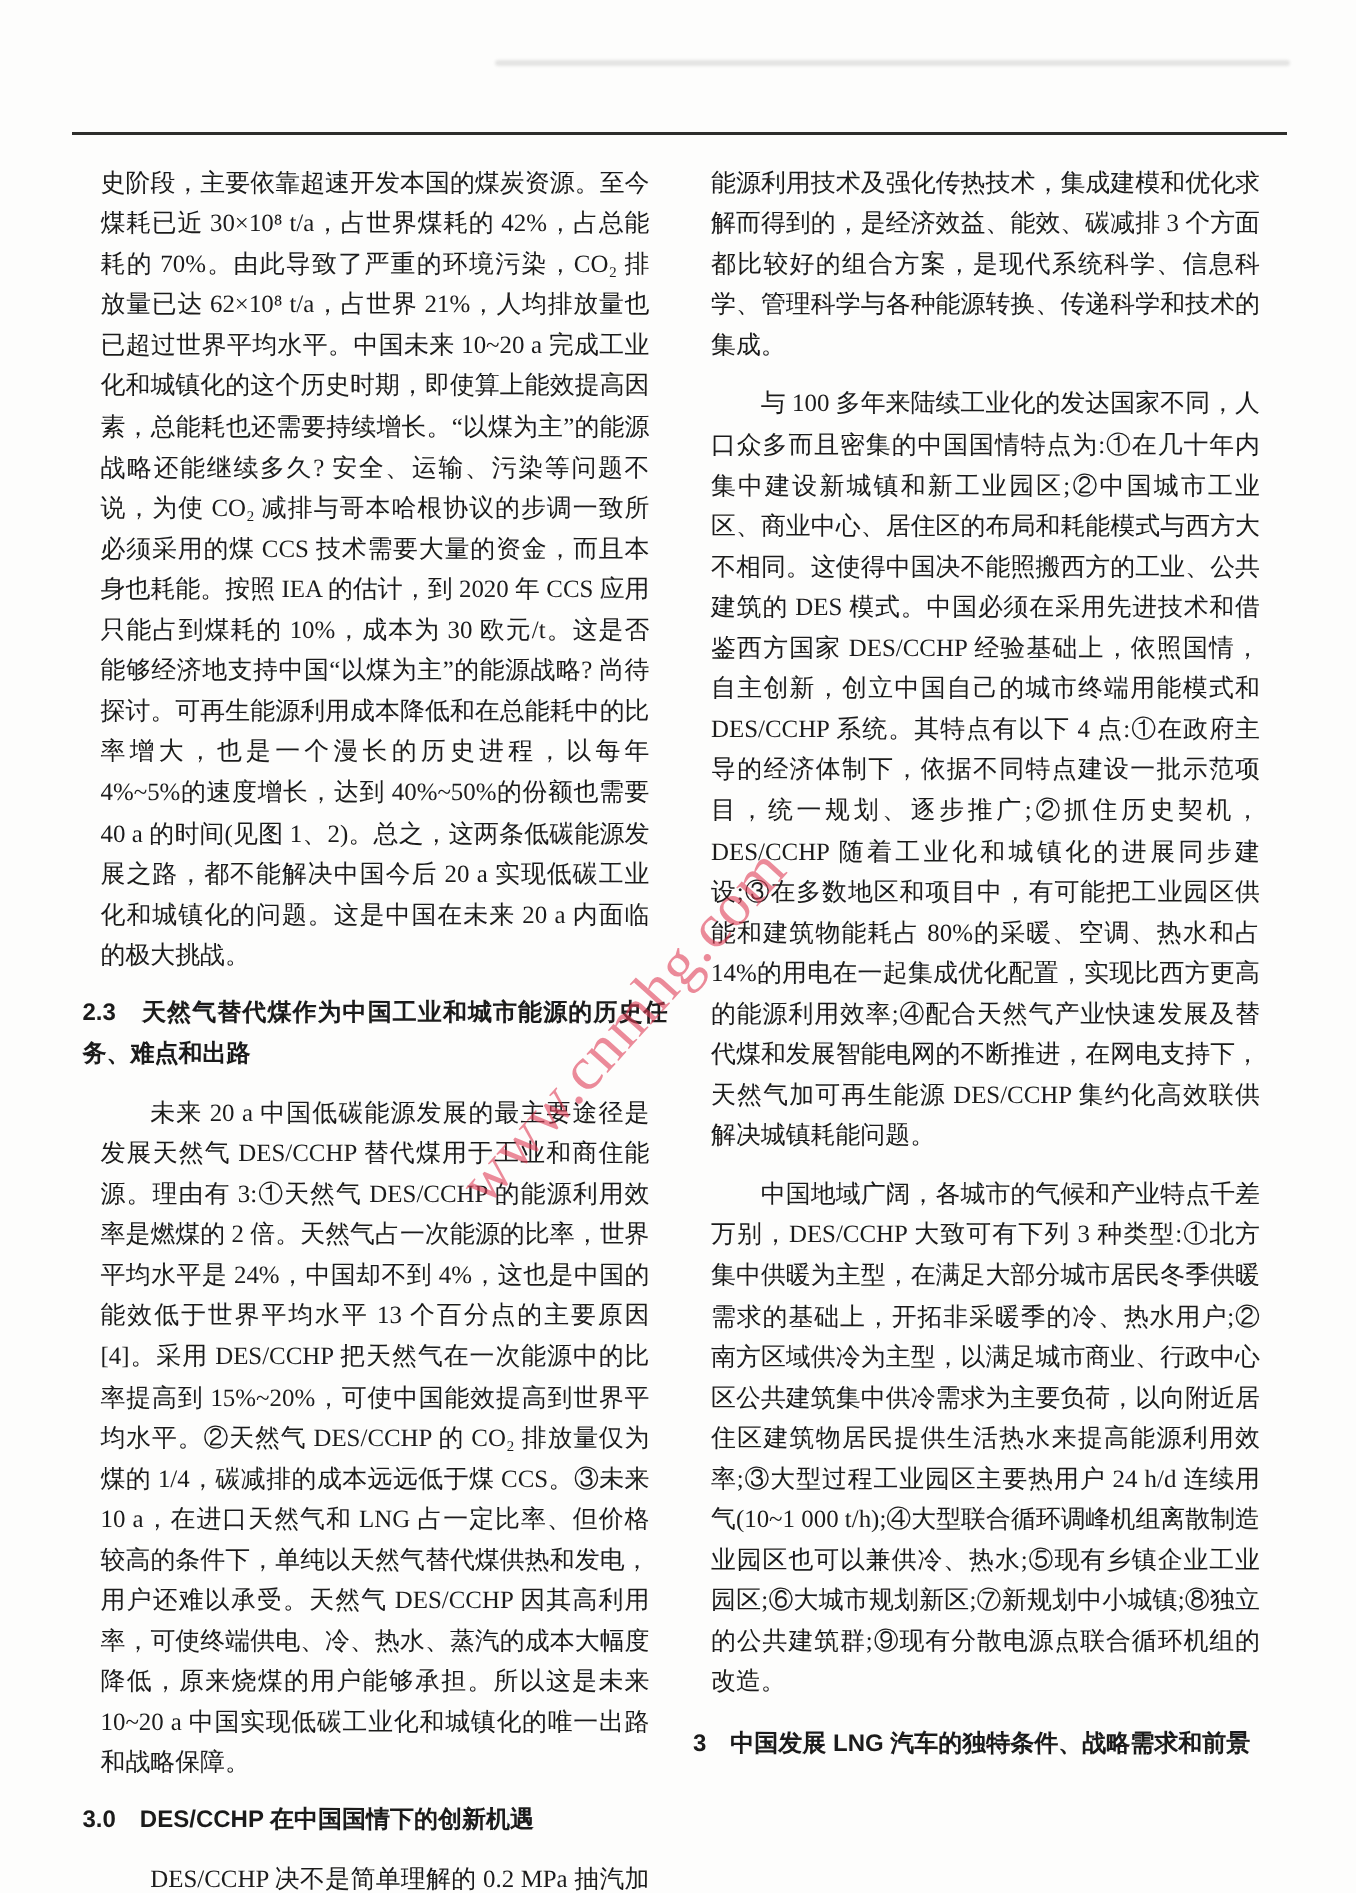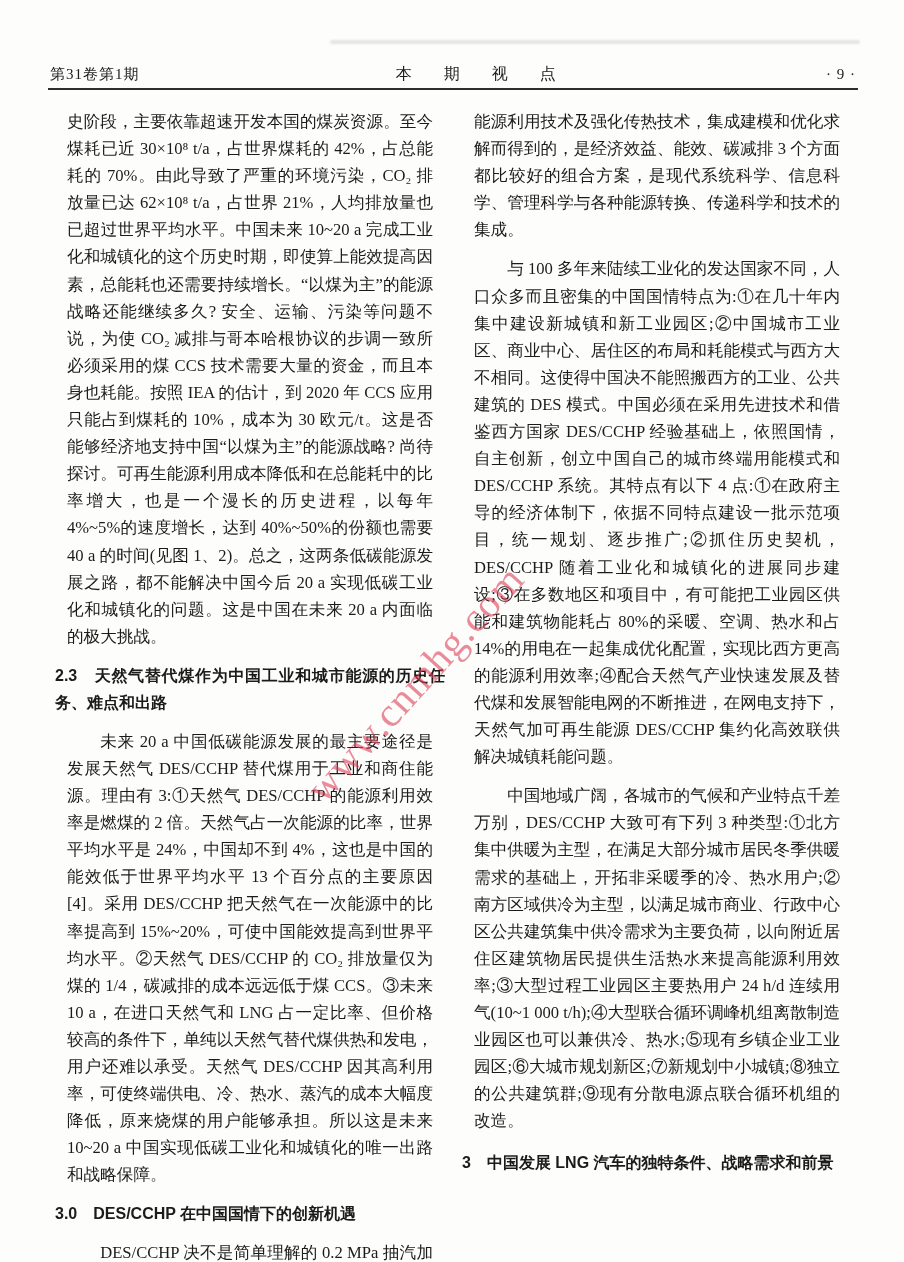--- a/index.html
+++ b/index.html
@@ -53,25 +53,20 @@
     font-family:"Liberation Serif","DejaVu Serif",serif;
     pointer-events:none;z-index:5;
   }
 </style>
 </head>
 <body>
 
 <div class="page">
   <div class="scan-artifact"></div>
 
-  <div class="header">
-    <span>第31卷第1期</span>
-    <span class="center">本 期 视 点</span>
-    <span>· 9 ·</span>
-  </div>
   <div class="header-rule"></div>
 
   <div class="columns">
     <div class="column" id="col-left">
         <div class="block body">史阶段，主要依靠超速开发本国的煤炭资源。至今煤耗已近 30×10⁸ t/a，占世界煤耗的 42%，占总能耗的 70%。由此导致了严重的环境污染，CO₂ 排放量已达 62×10⁸ t/a，占世界 21%，人均排放量也已超过世界平均水平。中国未来 10~20 a 完成工业化和城镇化的这个历史时期，即使算上能效提高因素，总能耗也还需要持续增长。“以煤为主”的能源战略还能继续多久? 安全、运输、污染等问题不说，为使 CO₂ 减排与哥本哈根协议的步调一致所必须采用的煤 CCS 技术需要大量的资金，而且本身也耗能。按照 IEA 的估计，到 2020 年 CCS 应用只能占到煤耗的 10%，成本为 30 欧元/t。这是否能够经济地支持中国“以煤为主”的能源战略? 尚待探讨。可再生能源利用成本降低和在总能耗中的比率增大，也是一个漫长的历史进程，以每年 4%~5%的速度增长，达到 40%~50%的份额也需要 40 a 的时间(见图 1、2)。总之，这两条低碳能源发展之路，都不能解决中国今后 20 a 实现低碳工业化和城镇化的问题。这是中国在未来 20 a 内面临的极大挑战。</div>
         <div class="block heading2">2.3　天然气替代煤作为中国工业和城市能源的历史任务、难点和出路</div>
         <div class="block body indent">未来 20 a 中国低碳能源发展的最主要途径是发展天然气 DES/CCHP 替代煤用于工业和商住能源。理由有 3:①天然气 DES/CCHP 的能源利用效率是燃煤的 2 倍。天然气占一次能源的比率，世界平均水平是 24%，中国却不到 4%，这也是中国的能效低于世界平均水平 13 个百分点的主要原因[4]。采用 DES/CCHP 把天然气在一次能源中的比率提高到 15%~20%，可使中国能效提高到世界平均水平。②天然气 DES/CCHP 的 CO₂ 排放量仅为煤的 1/4，碳减排的成本远远低于煤 CCS。③未来 10 a，在进口天然气和 LNG 占一定比率、但价格较高的条件下，单纯以天然气替代煤供热和发电，用户还难以承受。天然气 DES/CCHP 因其高利用率，可使终端供电、冷、热水、蒸汽的成本大幅度降低，原来烧煤的用户能够承担。所以这是未来 10~20 a 中国实现低碳工业化和城镇化的唯一出路和战略保障。</div>
         <div class="block heading2">3.0　DES/CCHP 在中国国情下的创新机遇</div>
         <div class="block body indent">DES/CCHP 决不是简单理解的 0.2 MPa 抽汽加热120 ℃热水供暖，蒸汽吸收制冷供 7~12 ℃冷水这样概念化的组合，它是基于科学用能，即“高热高用、低热低用、温度对口、梯级利用”的思想，严格按照热力学第二定律和㶲经济学理论，采用系统工程方法，在对各种冷热电用户 8 650 h/a 变负荷统计分析的基础上，采用各种燃气做功发电技术、制冷技术、热泵技术、再生</div>
       </div>

